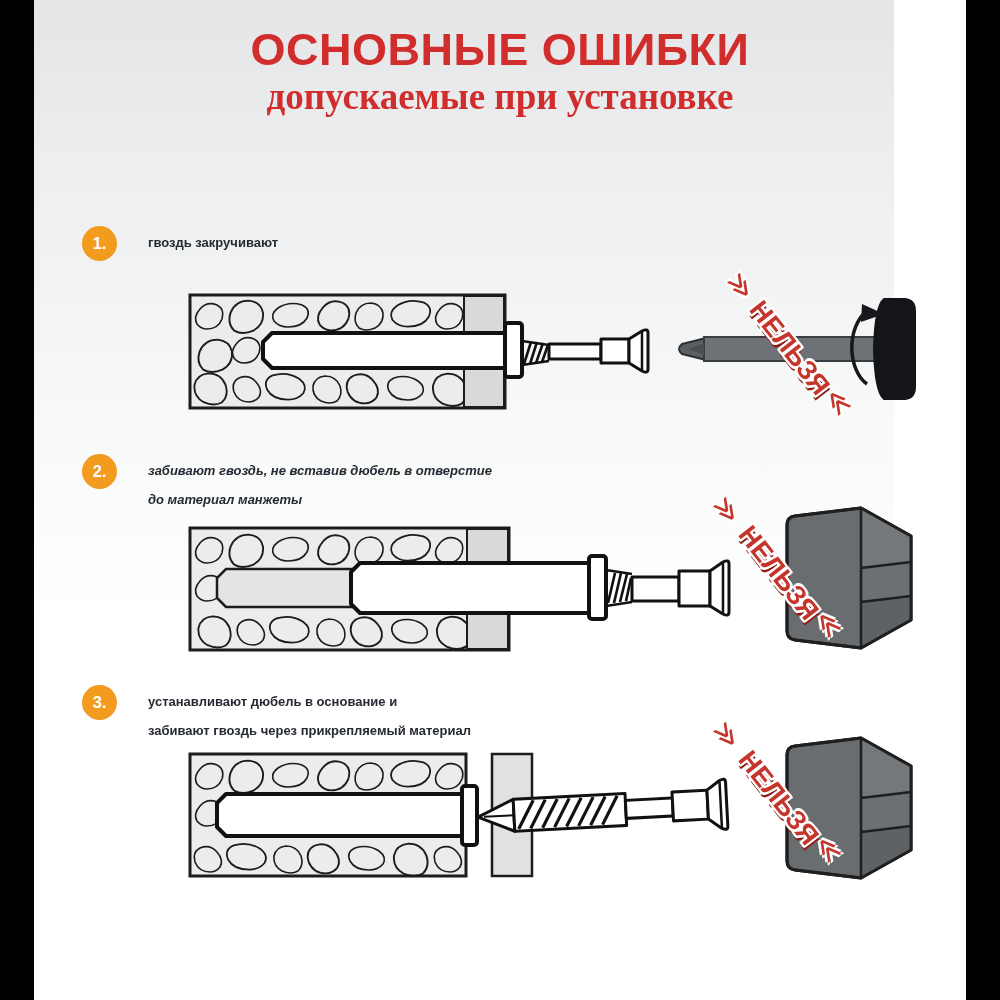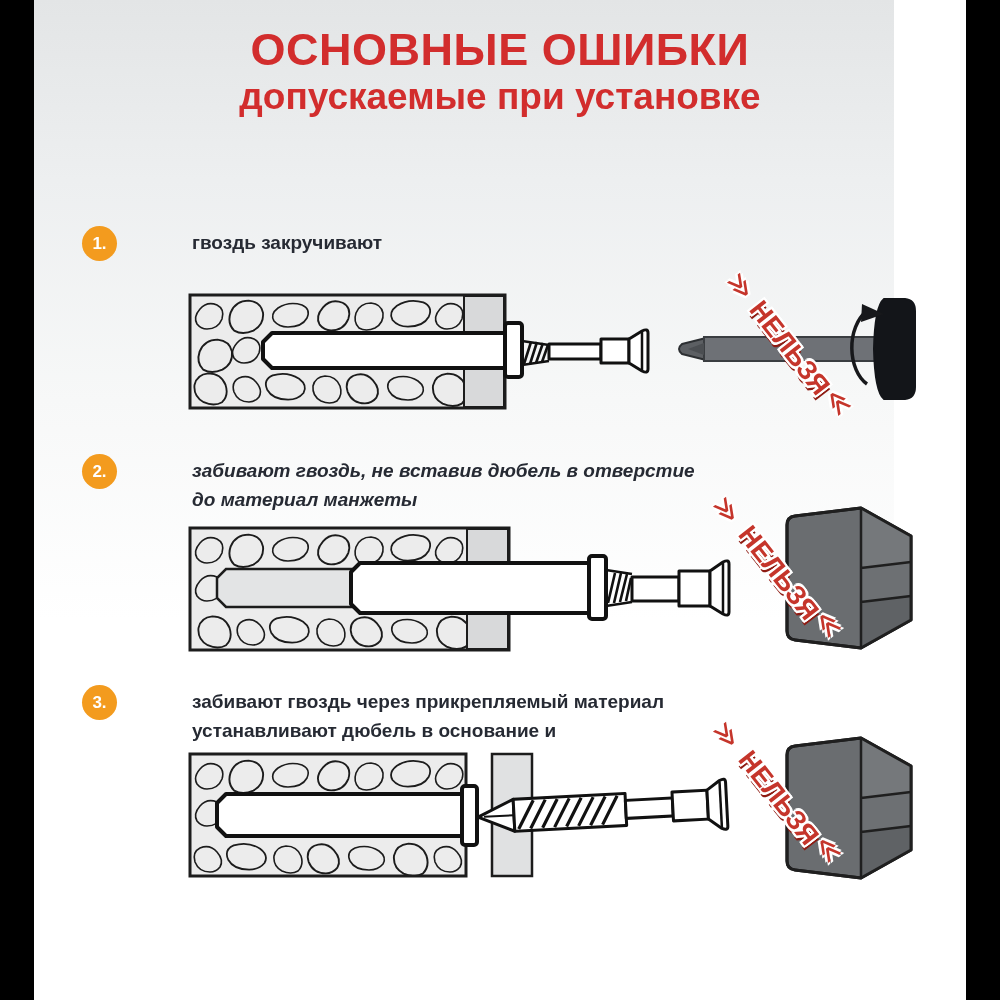--- a/index.html
+++ b/index.html
@@ -5,27 +5,27 @@
   html,body{margin:0;padding:0;background:#222;}
   .page{position:relative;width:1000px;height:1000px;overflow:hidden;background:#fff;
         font-family:"Liberation Sans","DejaVu Sans",sans-serif;}
   .sidebar-black{position:absolute;top:0;height:1000px;background:#000;}
   .bar-left{left:0;width:34px;}
   .bar-right{left:966px;width:34px;}
   .content{position:absolute;left:34px;top:0;width:860px;height:1000px;
            background:linear-gradient(180deg,#e3e5e6 0%,#edeff0 18%,#f7f8f8 40%,#ffffff 62%,#ffffff 100%);}
   .title{position:absolute;top:24px;left:0;width:932px;text-align:center;color:#d22d2d;font-weight:bold;}
   .title-l1{font-size:45px;line-height:52px;letter-spacing:0.5px;}
-  .title-l2{font-size:37px;line-height:42px;}
+  .title-l2{font-size:37px;line-height:42px;font-family:Liberation Serif, serif;}
   .title-l3{font-size:37px;line-height:42px;}
   .badge{position:absolute;left:48px;width:35px;height:35px;border-radius:50%;background:#f39b1e;
          color:#fff;font-size:17px;font-weight:bold;text-align:center;line-height:35px;}
   .b1{top:226px;} .b2{top:454px;} .b3{top:685px;}
-  .step-text{position:absolute;left:114px;width:620px;color:#262a33;font-size:19px;
-             font-weight:bold;line-height:29px;margin-left:44px;}
+  .step-text{position:absolute;left:114px;width:620px;color:#262a33;font-size:13px;
+             font-weight:bold;line-height:29px;}
   .t1{top:228px;} .t2{top:456px;font-style:italic;} .t3{top:687px;}
   .illus{position:absolute;left:0;top:0;pointer-events:none;}
   .nelzya{position:absolute;width:180px;height:34px;text-align:center;
           font-size:27px;font-weight:bold;letter-spacing:0px;color:#c5352b;
           transform:rotate(52deg);
           text-shadow:-2px -2px 0 #fff,2px -2px 0 #fff,-2px 2px 0 #fff,2px 2px 0 #fff,
                       -2px 0 0 #fff,2px 0 0 #fff,0 -2px 0 #fff,0 2px 0 #fff,4px 3px 0 #8e1b12;}
   .n1{left:664px;top:332px;} .n2{left:653px;top:557px;} .n3{left:653px;top:782px;}
   .spark{position:absolute;font-size:24px;font-weight:bold;color:#c5352b;transform:rotate(52deg);
          text-shadow:-2px -2px 0 #fff,2px -2px 0 #fff,-2px 2px 0 #fff,2px 2px 0 #fff;}
@@ -54,22 +54,22 @@
     </div>
 
     <div class="badge b2">2.</div>
     <div class="step-text t2">
       <div>забивают гвоздь, не вставив дюбель в отверстие</div>
       <div>до материал манжеты</div>
     </div>
 
     <div class="badge b3">3.</div>
     <div class="step-text t3">
+      <div>устанавливают дюбель в основание и</div>
       <div>забивают гвоздь через прикрепляемый материал</div>
-      <div>устанавливают дюбель в основание и</div>
     </div>
 
     <svg class="illus" width="932" height="1000" viewBox="34 0 932 1000">
       <defs>
         <path id="pb1" d="M6 28 Q0 22 3 13 Q7 3 18 3 Q28 4 30 13 Q31 23 22 28 Q13 32 6 28 Z"></path>
         <path id="pb2" d="M4 24 Q0 17 7 9 Q14 1 24 5 Q32 9 29 19 Q25 29 14 29 Q8 29 4 24 Z"></path>
         <path id="pb3" d="M5 20 Q1 13 9 7 Q20 0 33 4 Q42 8 38 17 Q33 26 19 26 Q10 26 5 20 Z"></path>
         <g id="band">
           <use href="#pb2" transform="translate(0,3)"></use>
           <use href="#pb1" transform="translate(34,0) scale(1.2)"></use>

